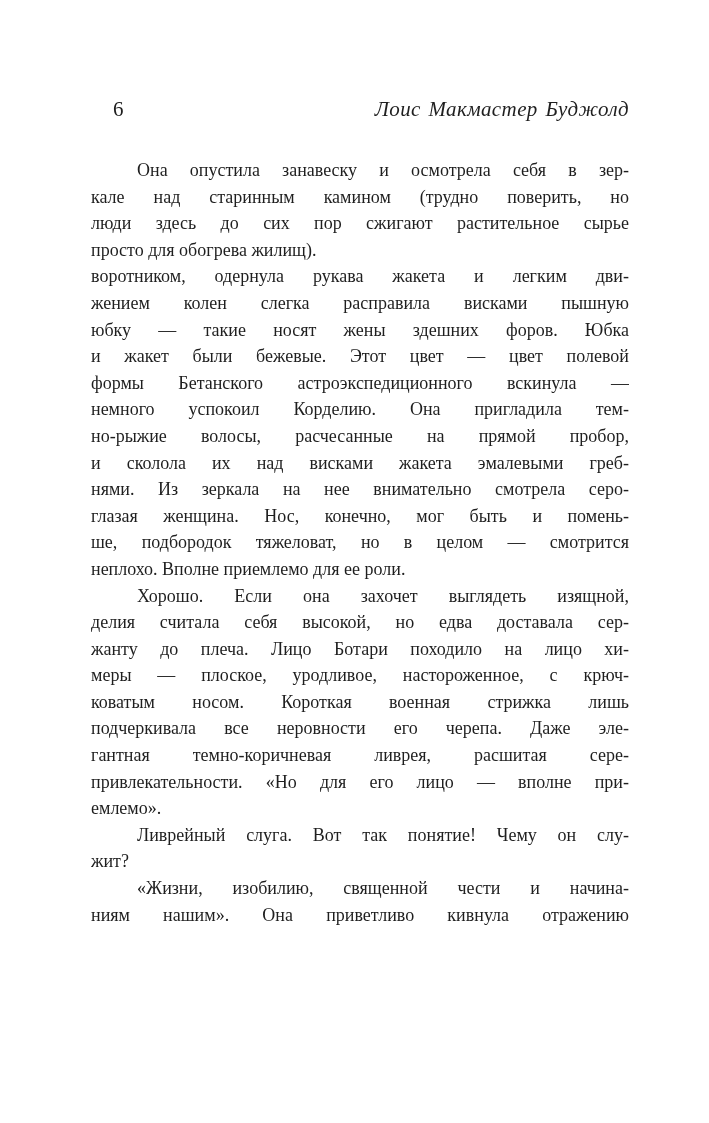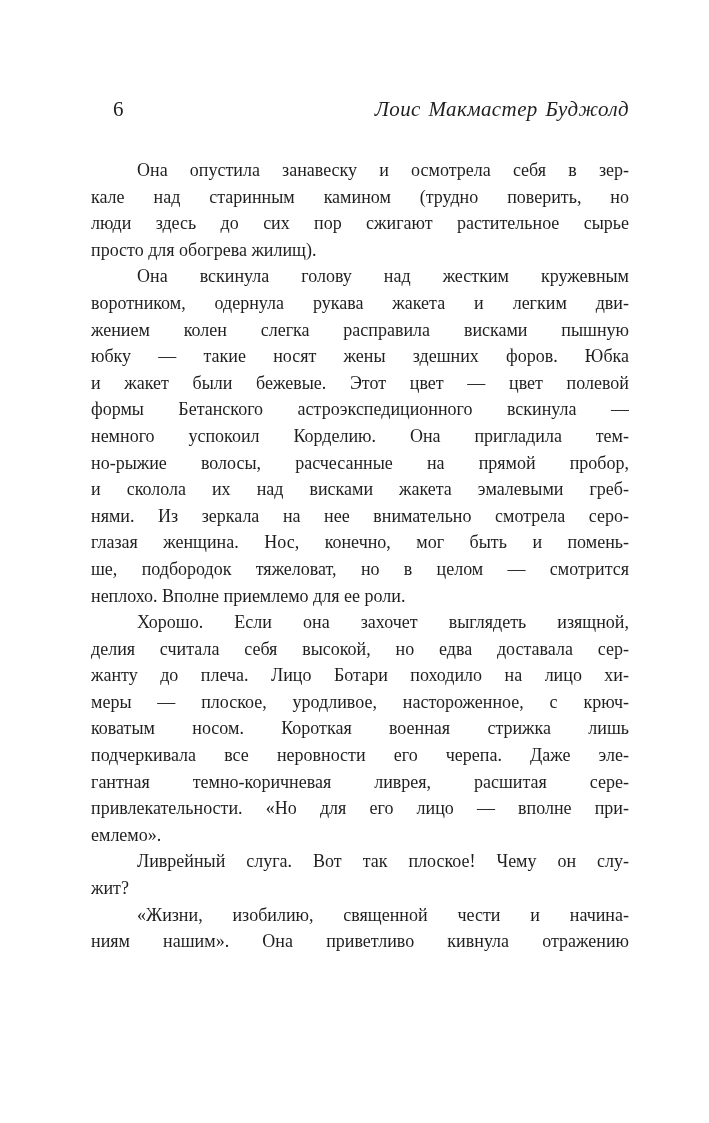--- a/index.html
+++ b/index.html
@@ -68,21 +68,20 @@
   <header class="running-head">
     <span class="pageno">6</span>
     <span class="rtitle">Лоис Макмастер Буджолд</span>
   </header>
 
   <main class="textblock">
     <div class="ln ind">Она опустила занавеску и осмотрела себя в зер-</div>
     <div class="ln">кале над старинным камином (трудно поверить, но</div>
     <div class="ln">люди здесь до сих пор сжигают растительное сырье</div>
     <div class="ln end">просто для обогрева жилищ).</div>
-    <div class="ln ind">Она вскинула голову над жестким кружевным</div>
     <div class="ln">воротником, одернула рукава жакета и легким дви-</div>
     <div class="ln">жением колен слегка расправила висками пышную</div>
     <div class="ln">юбку — такие носят жены здешних форов. Юбка</div>
     <div class="ln">и жакет были бежевые. Этот цвет — цвет полевой</div>
     <div class="ln">формы Бетанского астроэкспедиционного вскинула —</div>
     <div class="ln">немного успокоил Корделию. Она пригладила тем-</div>
     <div class="ln">но-рыжие волосы, расчесанные на прямой пробор,</div>
     <div class="ln">и сколола их над висками жакета эмалевыми греб-</div>
     <div class="ln">нями. Из зеркала на нее внимательно смотрела серо-</div>
     <div class="ln">глазая женщина. Нос, конечно, мог быть и помень-</div>
@@ -90,19 +89,19 @@
     <div class="ln end">неплохо. Вполне приемлемо для ее роли.</div>
     <div class="ln ind">Хорошо. Если она захочет выглядеть изящной,</div>
     <div class="ln">делия считала себя высокой, но едва доставала сер-</div>
     <div class="ln">жанту до плеча. Лицо Ботари походило на лицо хи-</div>
     <div class="ln">меры — плоское, уродливое, настороженное, с крюч-</div>
     <div class="ln">коватым носом. Короткая военная стрижка лишь</div>
     <div class="ln">подчеркивала все неровности его черепа. Даже эле-</div>
     <div class="ln">гантная темно-коричневая ливрея, расшитая сере-</div>
     <div class="ln">привлекательности. «Но для его лицо — вполне при-</div>
     <div class="ln end">емлемо».</div>
-    <div class="ln ind">Ливрейный слуга. Вот так плоское! Чему он слу-</div>
+    <div class="ln ind">Ливрейный слуга. Вот так понятие! Чему он слу-</div>
     <div class="ln end">жит?</div>
     <div class="ln ind">«Жизни, изобилию, священной чести и начина-</div>
     <div class="ln">ниям нашим». Она приветливо кивнула отражению</div>
   </main>
 
 </div>
 
 </body></html>

